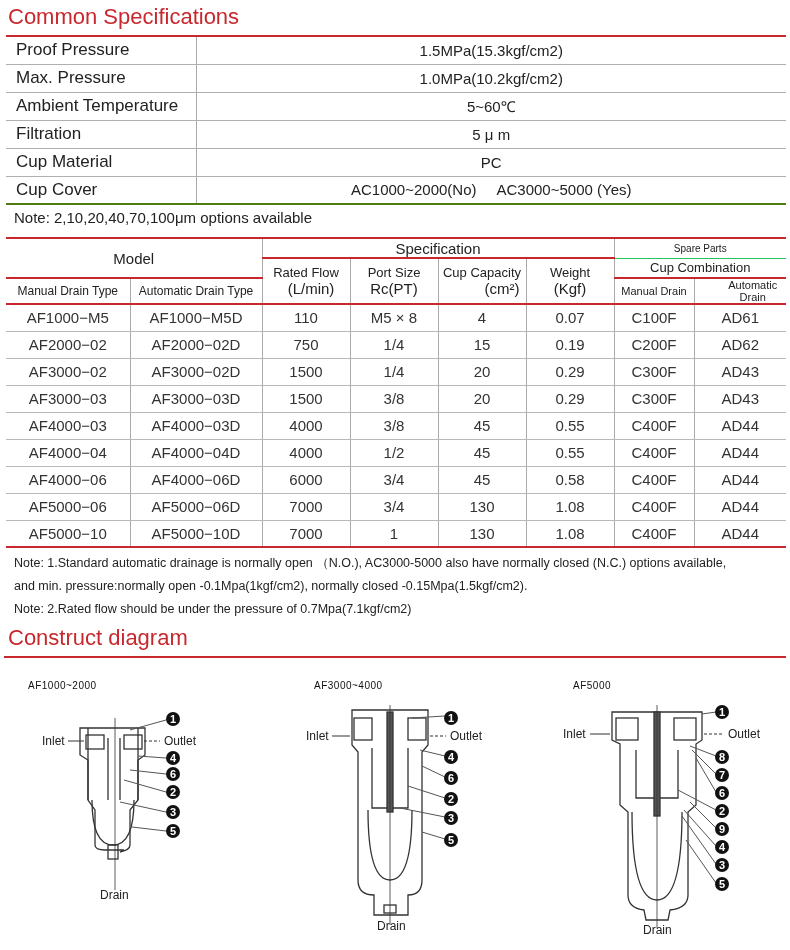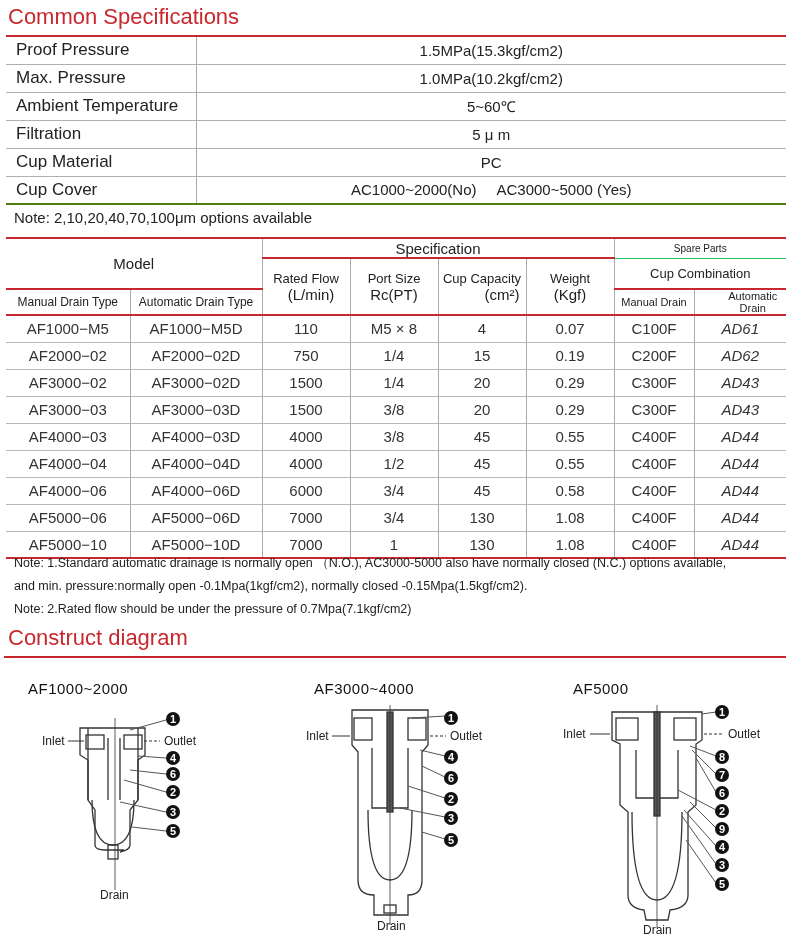--- a/index.html
+++ b/index.html
@@ -11,28 +11,28 @@
   .spec-table td { border-bottom: 1px solid #b0b0b0; height: 28px; font-size: 17px; }
   .spec-table td.label { width: 190px; padding-left: 10px; border-right: 1.5px solid #aaa; }
   .spec-table td.value { text-align: center; font-size: 15px; }
   .spec-table tr:last-child td { border-bottom: 2px solid #4d7c0f; margin-top: 23px; }
   .spec-table tr:first-child td { border-top: 2px solid #c8282d; }
   .note1 { position: absolute; left: 14px; top: 209px; font-size: 15px; }
   .model-table { left: 6px; top: 237px; width: 780px; }
   .model-table th, .model-table td { text-align: center; font-weight: normal; }
   .model-table th { font-size: 13px; color: #222; }
   .model-table td { font-size: 15px; color: #333; height: 27px; border-bottom: 1px solid #b8b8b8; border-right: 1px solid #aaa; }
-  .model-table td:last-child { border-right: none; font-style: italic; }
+  .model-table td:last-child { border-right: none; }
   .model-table .hr th { border-bottom: 2px solid #c8282d; border-right: 1px solid #aaa; }
   .model-table .hr th:last-child { border-right: none; }
   .model-table tr.top th { border-top: 2px solid #c8282d; }
   .model-table tbody tr:last-child td { border-bottom: 2px solid #c8282d; }
   .notes2 { position: absolute; left: 14px; top: 552px; font-size: 12.5px; line-height: 23px; color: #222; }
   .diagram { position: absolute; }
-  .diag-title { position: absolute; font-size: 15px; letter-spacing: 0.5px; color: #111; }
+  .diag-title { position: absolute; font-size: 10px; letter-spacing: 0.5px; color: #111; }
   .bullet { fill: #111; }
   .bullet-text { fill: #fff; font-size: 11px; font-weight: bold; font-family: "Liberation Sans", sans-serif; text-anchor: middle; }
   .lbl { font-size: 12px; font-family: "Liberation Sans", sans-serif; fill: #222; }
 </style>
 </head>
 <body>
 
 <div class="section-title" style="top:4px;">Common Specifications</div>
 
 <table class="spec-table">
@@ -93,21 +93,21 @@
           <div style="font-size:15px;">Rc(PT)</div>
         </th>
       <th rowspan="2">
           <div>Cup Capacity</div>
           <div style="font-size:15px;padding-left:40px;">(cm²)</div>
         </th>
       <th rowspan="2">
           <div>Weight</div>
           <div style="font-size:15px;">(Kgf)</div>
         </th>
-      <th colspan="2" style="height:31px;">Cup Combination</th>
+      <th colspan="2" style="height:20px;">Cup Combination</th>
     </tr>
     <tr class="hr">
       <th style="font-size:12px;height:20px;">Manual Drain Type</th>
       <th style="font-size:12px;">Automatic Drain Type</th>
       <th style="font-size:11px;">Manual Drain</th>
       <th style="font-size:11px;padding-left:25px;">Automatic Drain</th>
     </tr>
   </thead>
   <tbody id="model-body">
       <tr>

